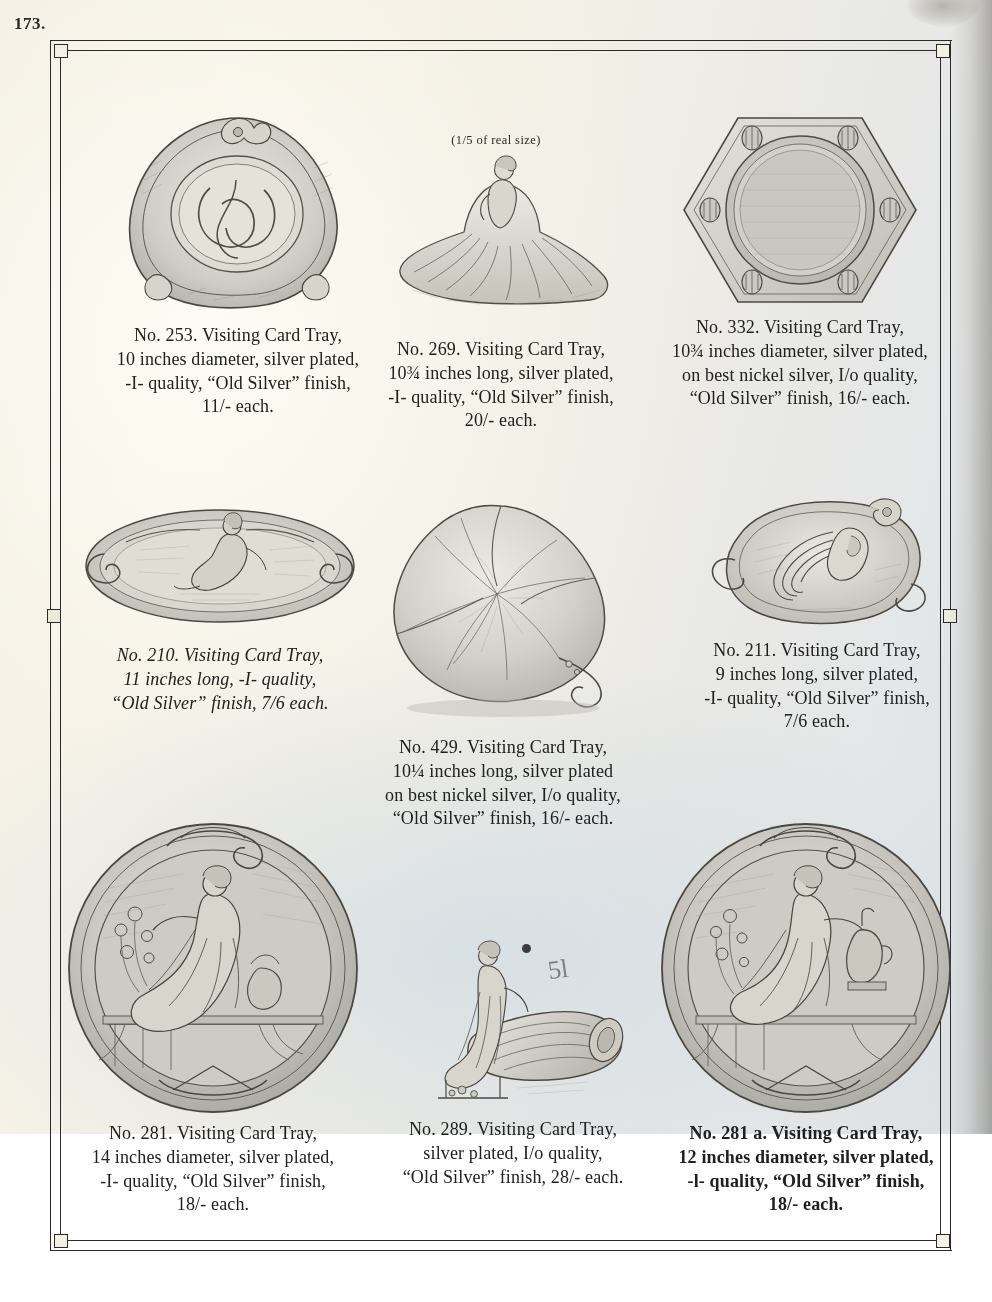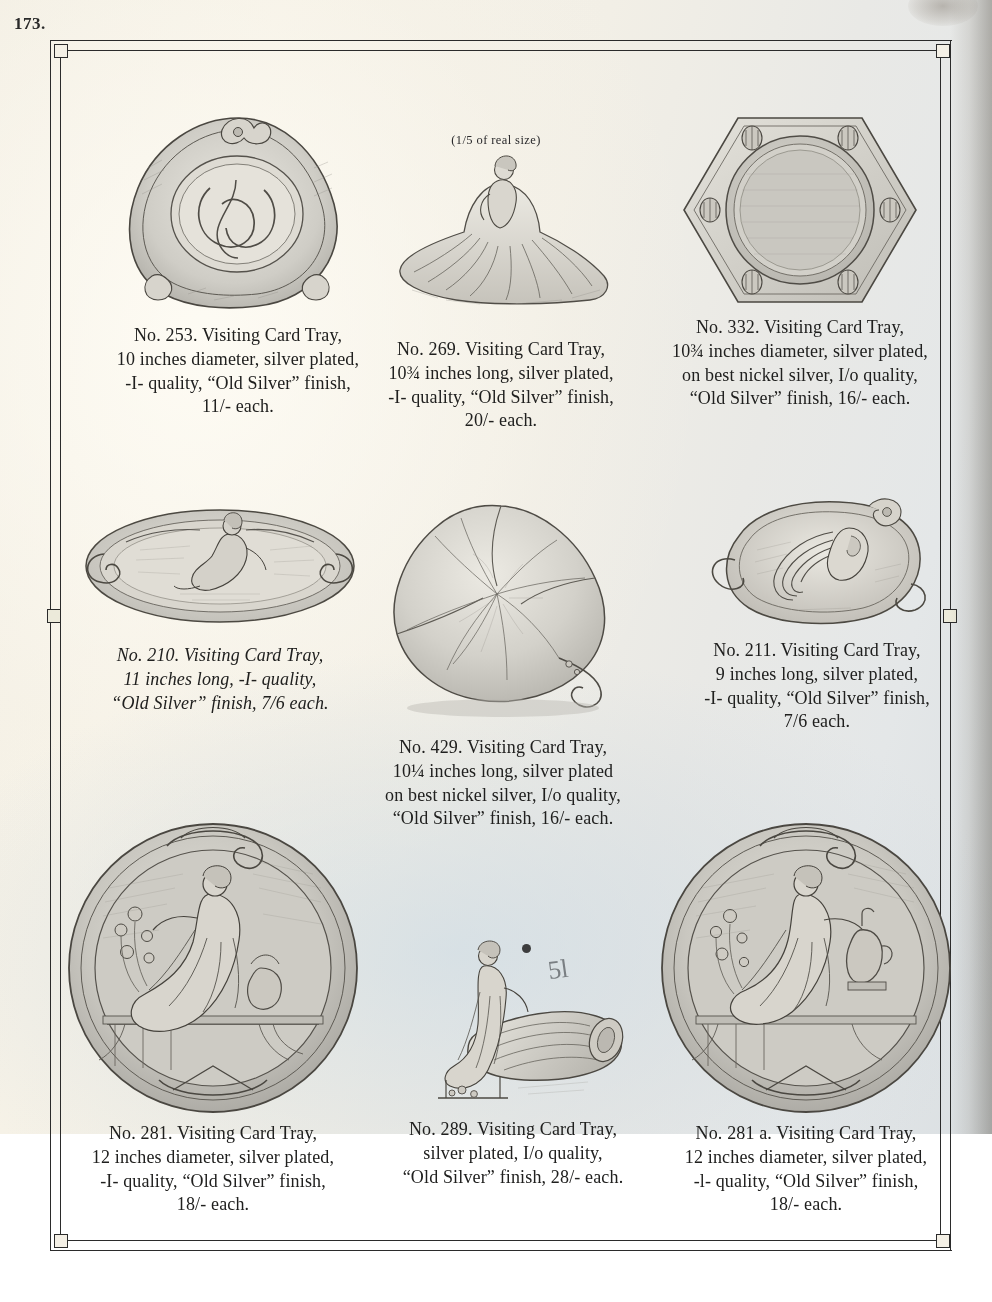--- a/index.html
+++ b/index.html
@@ -527,21 +527,21 @@
             <path d="M40 98 L104 86"></path>
           <path d="M190 56 L258 70"></path>
             <path d="M196 44 L250 56"></path>
             <path d="M196 70 L258 84"></path>
           <path d="M40 120 L96 112"></path>
             <path d="M200 96 L258 106"></path>
         </g>
       </svg>
     </div>
     <div class="caption" style="margin-top:4px;">No. 281.  Visiting Card Tray,
-12 inches diameter, silver plated,
+14 inches diameter, silver plated,
 -I- quality, “Old Silver” finish,
 18/- each.</div>
   </div>
 
   <div class="item" style="left:368px; top:930px; width:290px;">
     <div class="art" style="width:250px; height:180px;">
       <svg viewBox="0 0 250 180" width="250" height="180" aria-hidden="true">
         <defs>
           <linearGradient id="g289" x1="0" y1="0" x2="1" y2="0.4">
             <stop offset="0%" stop-color="#e9e7e0"></stop>
@@ -584,21 +584,21 @@
           <path d="M130 158 L200 152"></path>
             <path d="M140 164 L196 160"></path>
         </g>
       </svg>
     </div>
     <div class="caption" style="margin-top:8px;">No. 289.  Visiting Card Tray,
 silver plated, I/o quality,
 “Old Silver” finish, 28/- each.</div>
   </div>
 
-  <div class="item" style="left:638px; top:818px; width:336px;">
+  <div class="item" style="left:638px; top:818px; width:336px;font-weight:bold;">
     <div class="art" style="width:300px; height:300px;">
       <svg viewBox="0 0 300 300" width="300" height="300" aria-hidden="true">
         <defs>
           <radialGradient id="g281a" cx="48%" cy="40%" r="64%">
             <stop offset="0%" stop-color="#e4e2db"></stop>
             <stop offset="62%" stop-color="#c9c7c0"></stop>
             <stop offset="100%" stop-color="#a9a7a1"></stop>
           </radialGradient>
         </defs>
         <circle cx="150" cy="150" r="144" fill="url(#g281a)" stroke="#4a4741" stroke-width="1.8"></circle>

